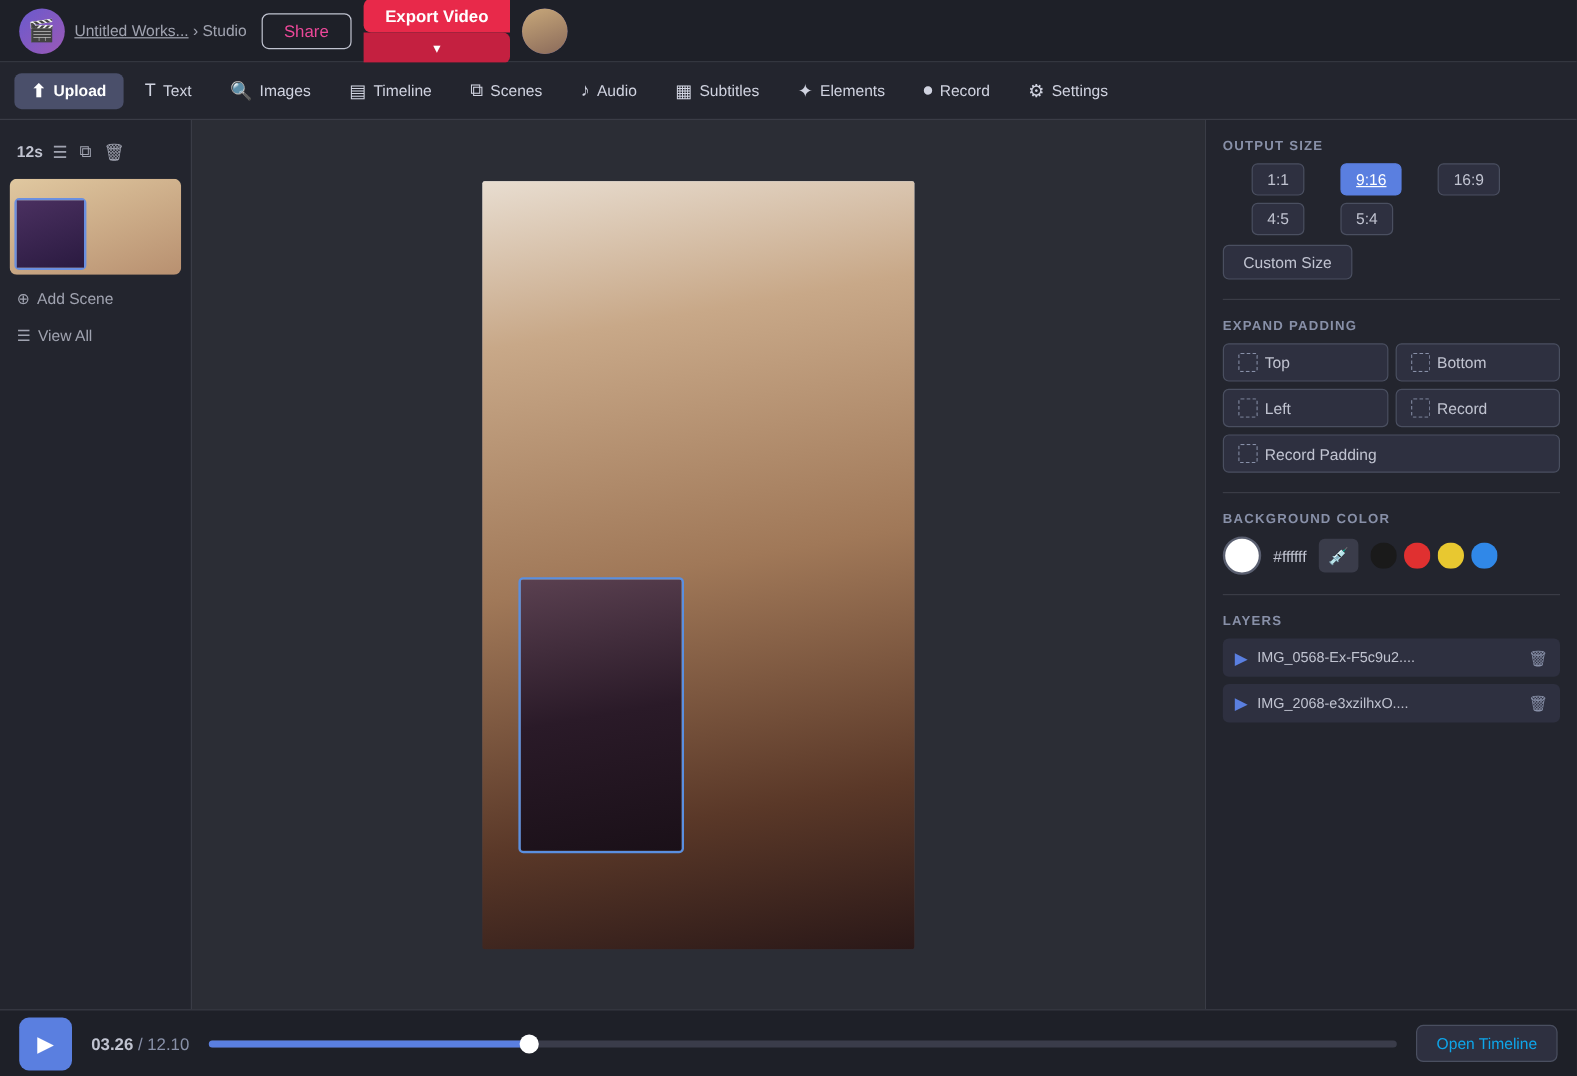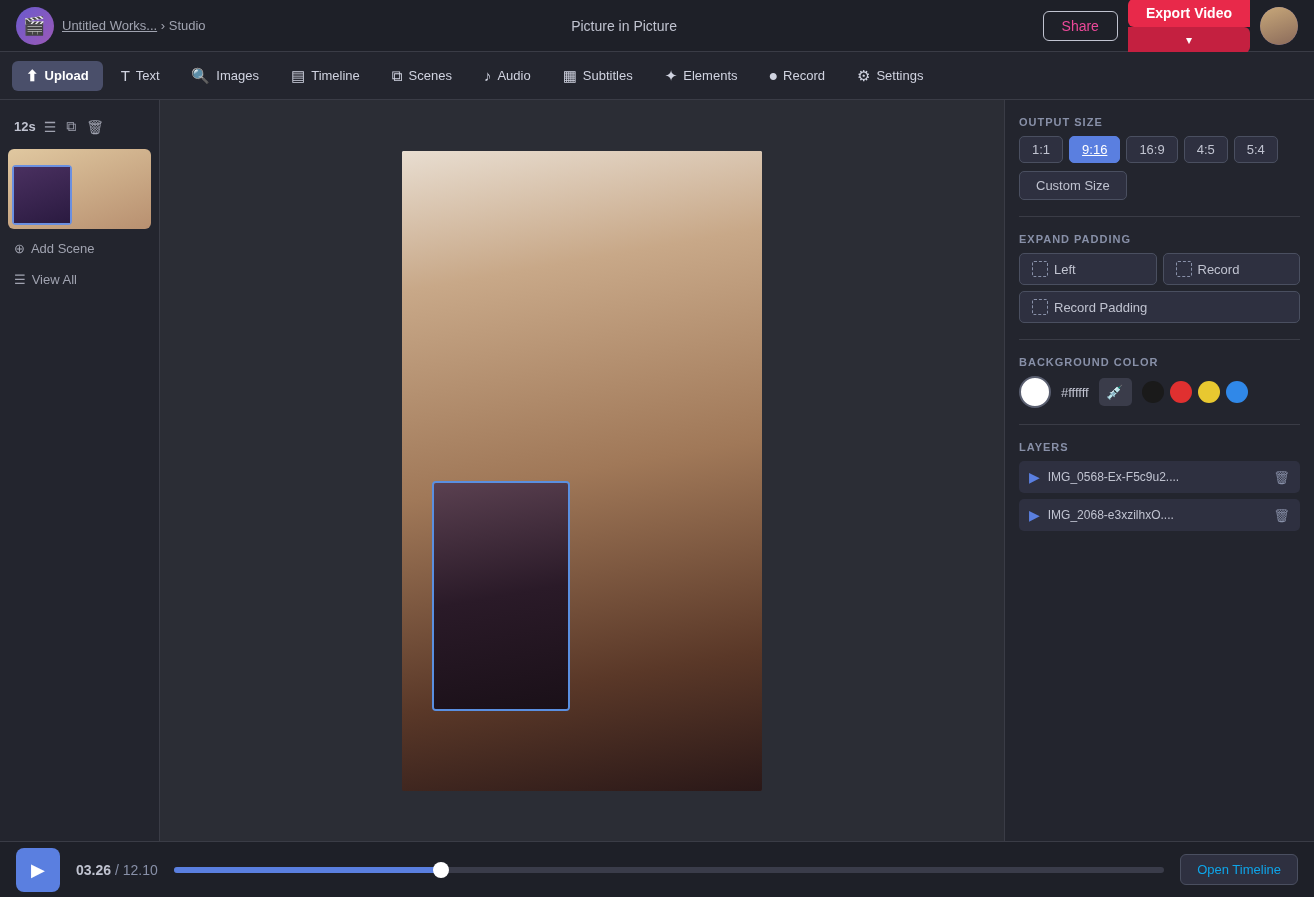--- a/index.html
+++ b/index.html
@@ -270,20 +270,21 @@
     }
     .size-btn {
       padding: 5px 12px;
       border-radius: 5px;
       font-size: 13px;
       font-weight: 500;
       cursor: pointer;
       border: 1.5px solid #4a4f60;
       background: #2e3040;
       color: #c0c3d0;
+      margin-left: 24px;
     }
     .size-btn.active {
       background: #5a7fe0;
       border-color: #5a7fe0;
       color: #ffffff;
       text-decoration: underline;
     }
     .custom-size-btn {
       padding: 6px 16px;
       border-radius: 5px;
@@ -477,21 +478,20 @@
 
 <div class="top-bar">
   <div class="logo-area">
     <div class="logo-circle">🎬</div>
     <span class="breadcrumb">
       <a>Untitled Works...</a>
       <span>›</span>
       <span>Studio</span>
     </span>
   </div>
-  <div class="page-title-center">Picture in Picture</div>
   <div class="top-bar-right">
     <button class="share-btn">Share</button>
     <div class="export-btn-wrap">
       <button class="export-btn">Export Video</button>
       <button class="export-chevron">▾</button>
     </div>
     <div class="avatar">
       <div class="avatar-inner"></div>
     </div>
   </div>
@@ -588,20 +588,30 @@
         <button class="size-btn">5:4</button>
       </div>
       <div class="custom-size-btn">Custom Size</div>
     </div>
 
     <div class="divider"></div>
 
     <div class="expand-section">
       <div class="panel-section-title">EXPAND PADDING</div>
       <div class="padding-buttons">
+        <div class="padding-row">
+          <button class="pad-btn">
+            <span class="pad-icon"></span>
+            <span>Top</span>
+          </button>
+          <button class="pad-btn">
+            <span class="pad-icon"></span>
+            <span>Bottom</span>
+          </button>
+        </div>
         <div class="padding-row">
           <button class="pad-btn">
             <span class="pad-icon"></span>
             <span>Left</span>
           </button>
           <button class="pad-btn">
             <span class="pad-icon"></span>
             <span>Record</span>
           </button>
         </div>

